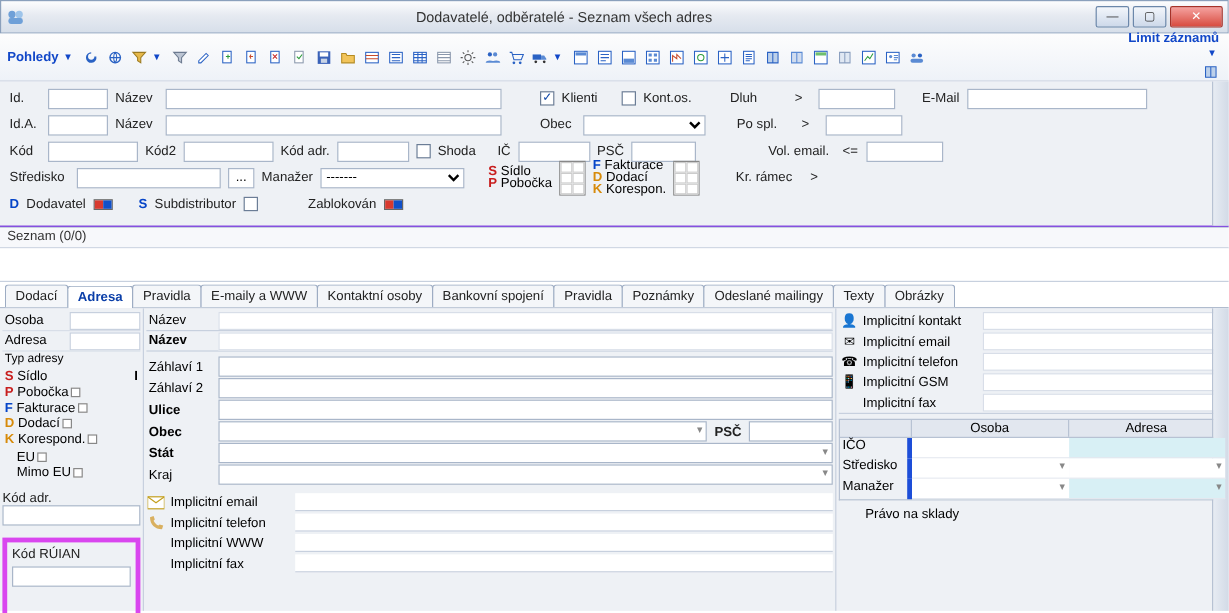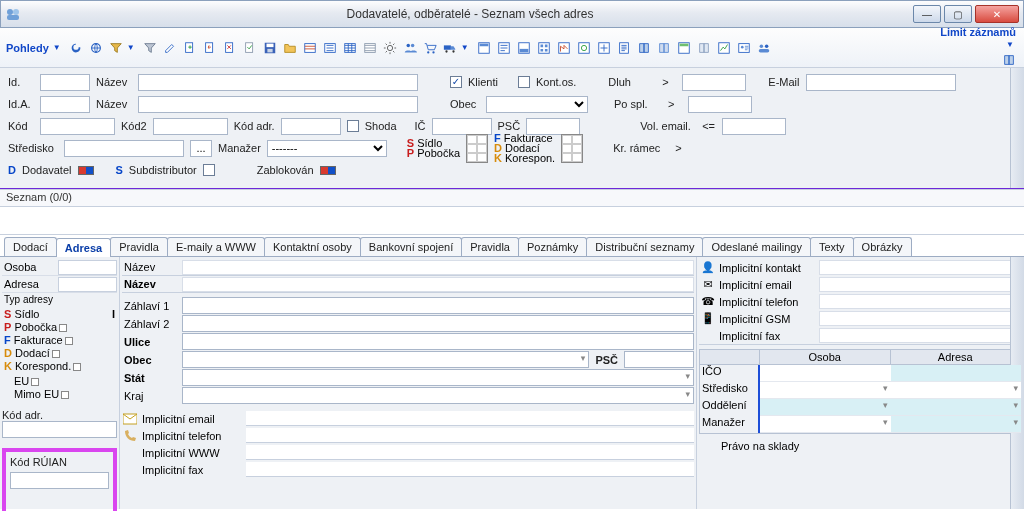--- a/index.html
+++ b/index.html
@@ -90,21 +90,21 @@
 .r-row { display: flex; align-items: center; height: 17px; }
 .r-row .icn { width: 18px; display: inline-flex; justify-content: center; }
 .r-row .txt { width: 102px; padding-left: 2px; }
 .r-row .val { flex: 1; background: #fff; border: 1px solid #d8dee8; height: 15px; }
 
 .right-tbl { margin-top: 4px; }
 .right-tbl .hdr { display: grid; grid-template-columns: 60px 1fr 1fr; background: #e2e7ef; border: 1px solid #b7c2d3; }
 .right-tbl .hdr div { text-align: center; padding: 1px 0; border-right: 1px solid #b7c2d3; }
 .right-tbl .body { border: 1px solid #b7c2d3; border-top: none; }
 .right-tbl .trow { display: grid; grid-template-columns: 60px 1fr 1fr; height: 17px; }
-.right-tbl .trow .c1 { padding-left: 2px; border-right: 2px solid #1d4ed8; }
+.right-tbl .trow .c1 { padding-left: 2px; border-right: 4px solid #1d4ed8; }
 .right-tbl .trow .c2, .right-tbl .trow .c3 { background: #fff; border-bottom: 1px solid #e4e8ef; position: relative; }
 .right-tbl .trow .c2.hl, .right-tbl .trow .c3.hl { background: #d8f0f5; }
 .right-tbl .trow .combo::after { content: "▾"; position: absolute; right: 3px; top: 1px; color: #888; font-size: 9px; }
 
 .pravo { margin-top: 6px; display: flex; align-items: center; }
 .pravo .txt { flex: 1; padding-left: 22px; }
 .pravo .dd::after { content: "▾"; color: #888; font-size: 9px; margin-left: 3px; }
 
 
 .sqpair { display: inline-flex; gap: 0; border: 1px solid #666; }
@@ -479,21 +479,20 @@
 
 <div class="tabs" id="tabs-container">
     <div class="tab">Dodací</div>
     <div class="tab active">Adresa</div>
     <div class="tab">Pravidla</div>
     <div class="tab">E-maily a WWW</div>
     <div class="tab">Kontaktní osoby</div>
     <div class="tab">Bankovní spojení</div>
     <div class="tab">Pravidla</div>
     <div class="tab">Poznámky</div>
-    <div class="tab">Distribuční seznamy</div>
     <div class="tab">Odeslané mailingy</div>
     <div class="tab">Texty</div>
     <div class="tab">Obrázky</div>
   </div>
 
 <div class="detail">
   <div class="vsb2"></div>
 
   <div class="col-left">
     <div class="cell-row">
@@ -627,25 +626,20 @@
             <div class="c1">IČO</div>
             <div class="c2"></div>
             <div class="c3 hl"></div>
           </div>
         <div class="trow">
             <div class="c1">Středisko</div>
             <div class="c2 combo"></div>
             <div class="c3 combo"></div>
           </div>
         <div class="trow">
-            <div class="c1">Oddělení</div>
-            <div class="c2 combo hl"></div>
-            <div class="c3 combo hl"></div>
-          </div>
-        <div class="trow">
             <div class="c1">Manažer</div>
             <div class="c2 combo"></div>
             <div class="c3 combo hl"></div>
           </div>
       </div>
     </div>
 
     <div class="pravo">
       <span class="txt">Právo na sklady</span>
       <span class="dd"></span>

